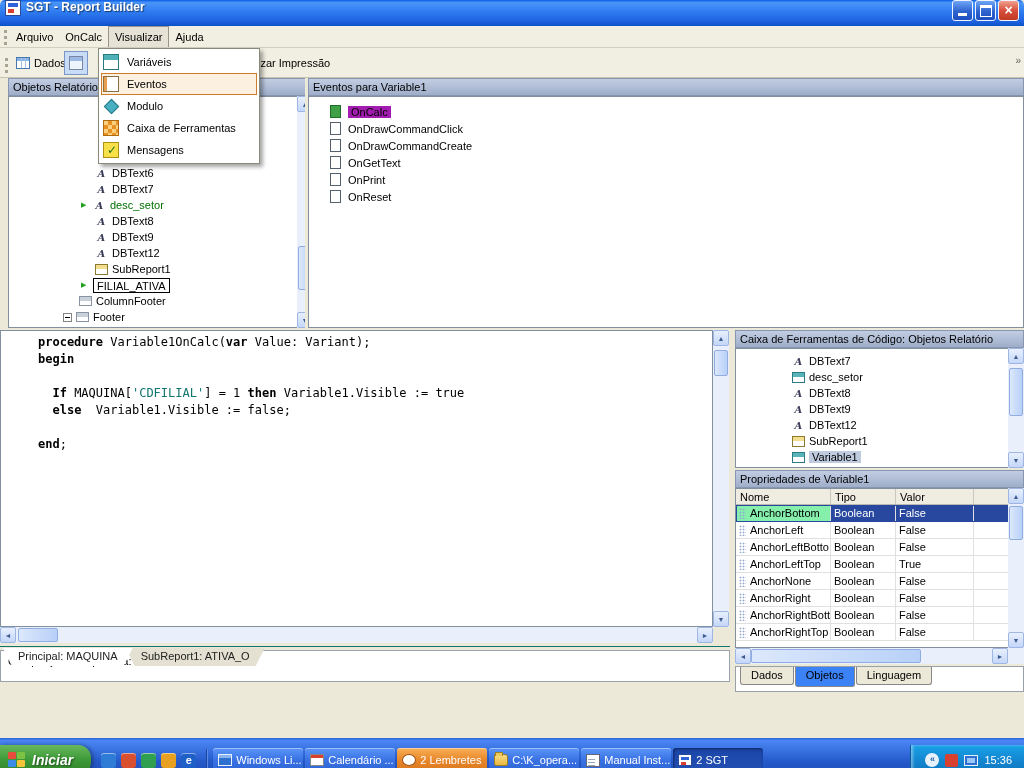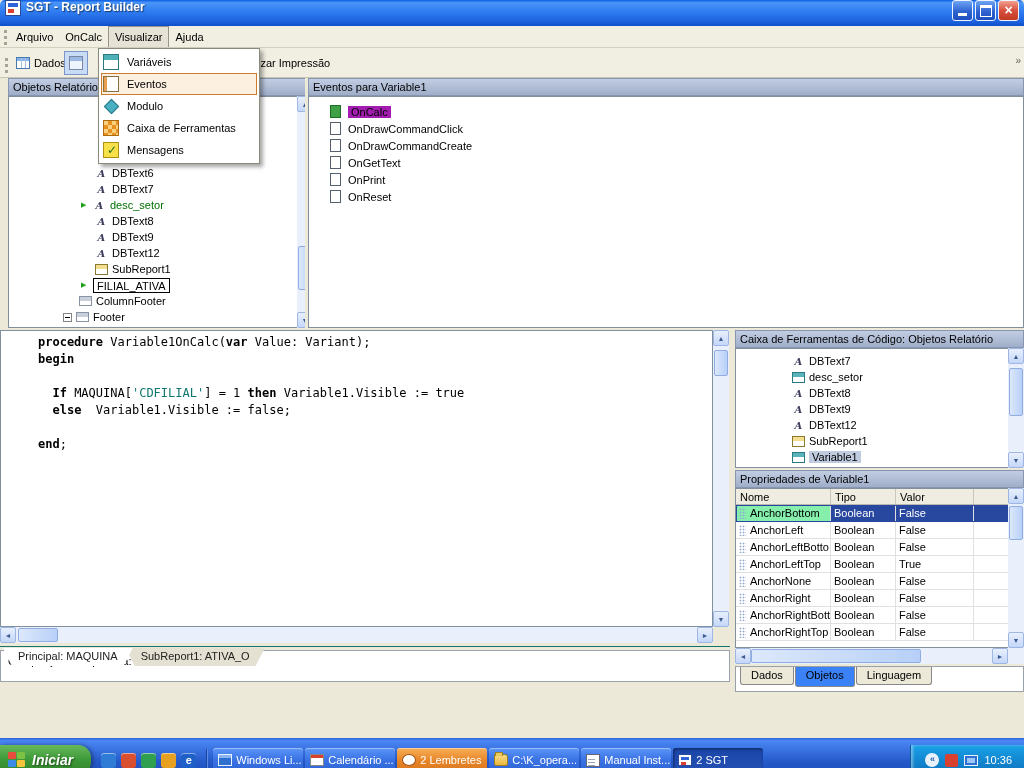--- a/index.html
+++ b/index.html
@@ -532,17 +532,17 @@
         </div>
         <div class="task-btn pressed">
           <span class="tb-ico sgt-icon"></span>
           <span>2 SGT</span>
         </div>
       </div>
     <div class="tray">
       <span class="tray-chevron">«</span>
       <span class="tray-sq" style="background:#D84030;"></span>
       <span class="net-icon"></span>
-      <span class="clock">10:36</span>
+      <span class="clock">15:36</span>
     </div>
   </div>
 
 </div>
 
 </body></html>

